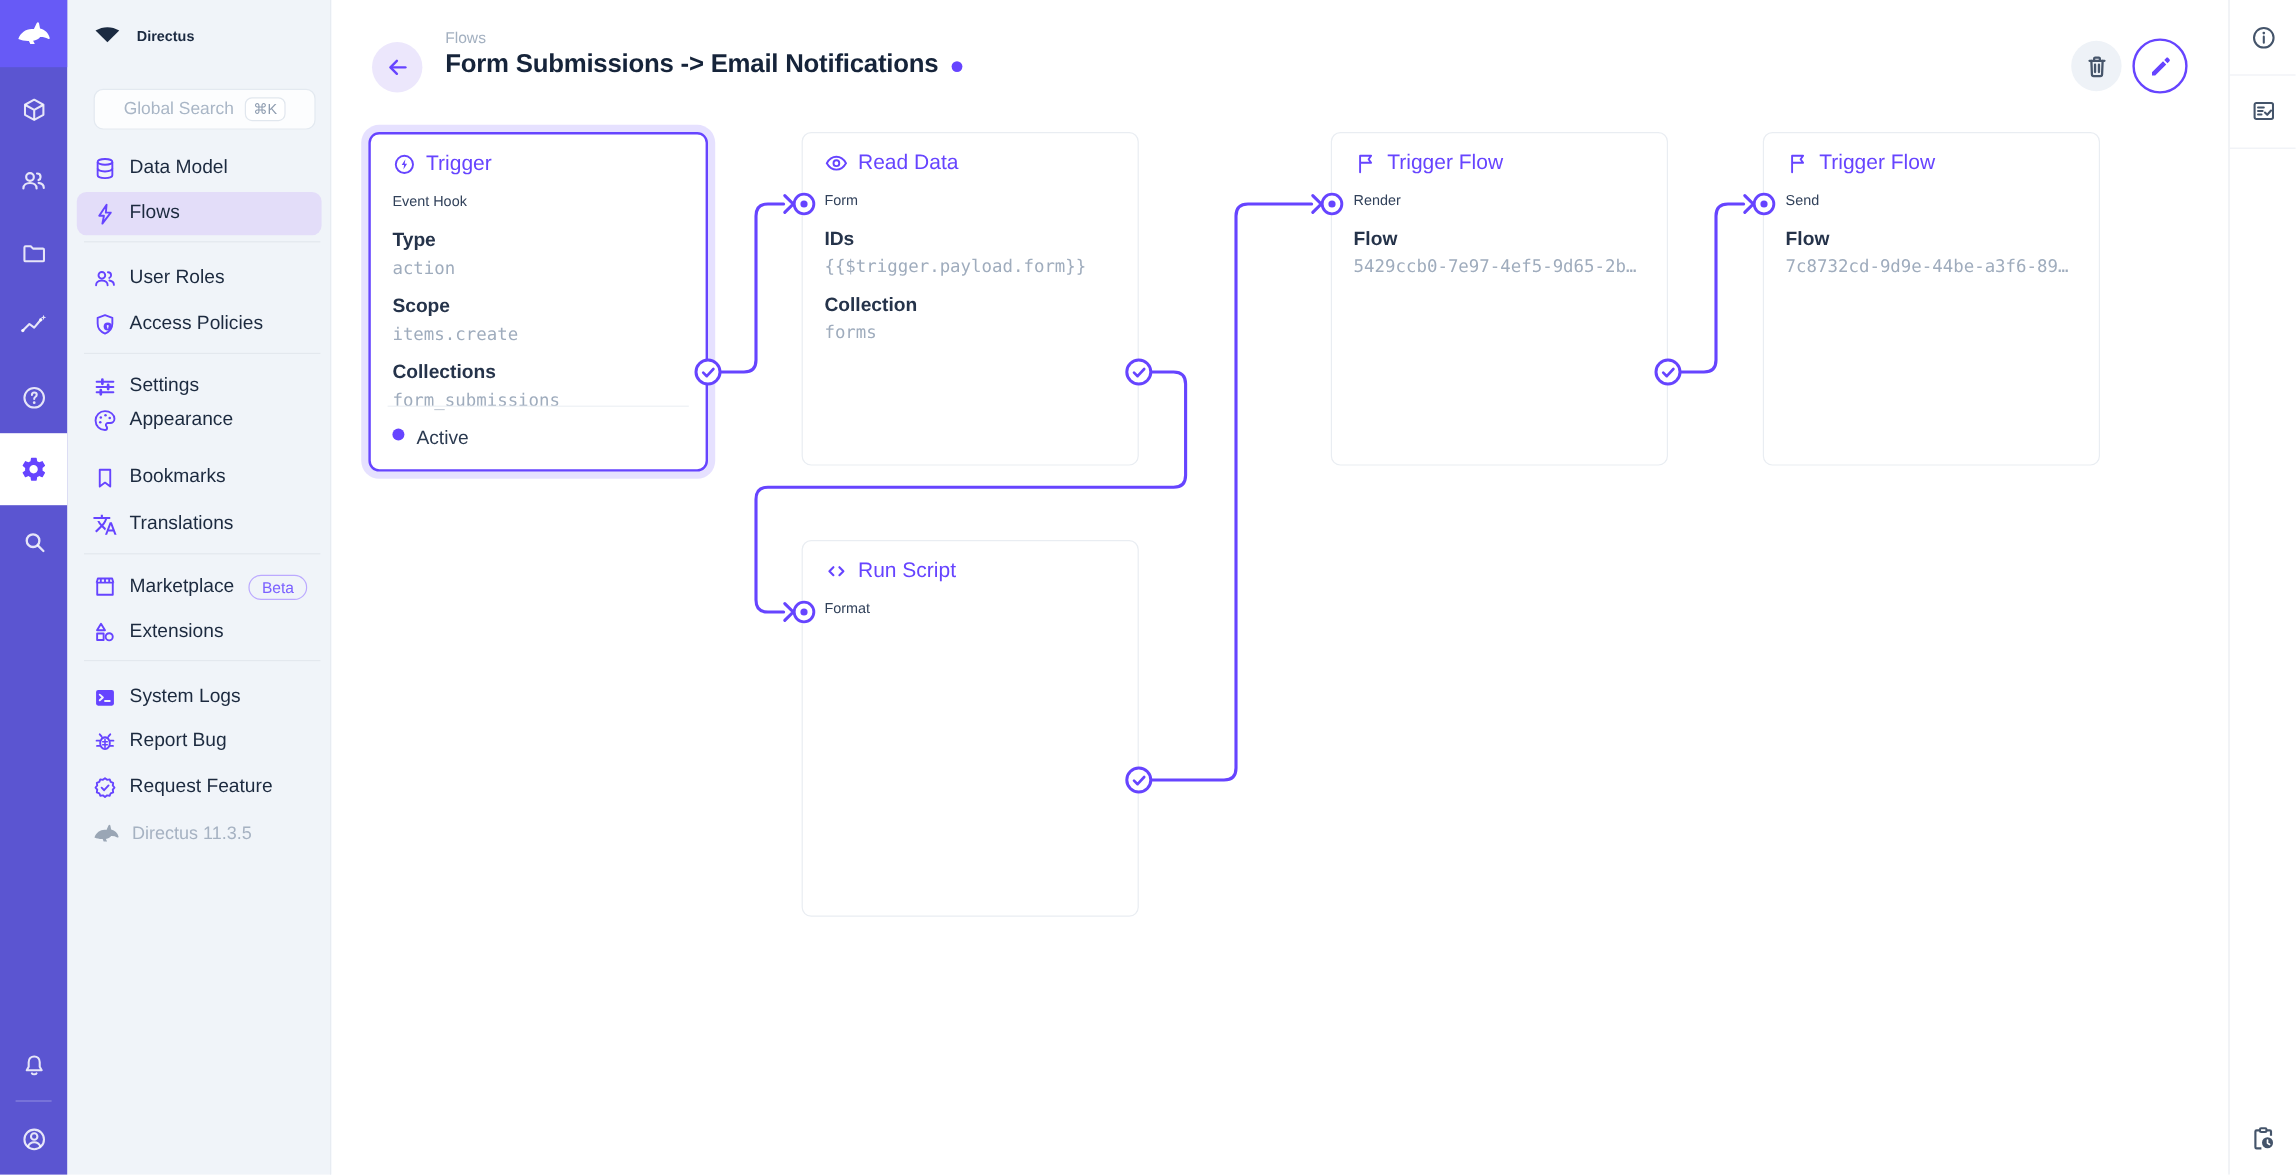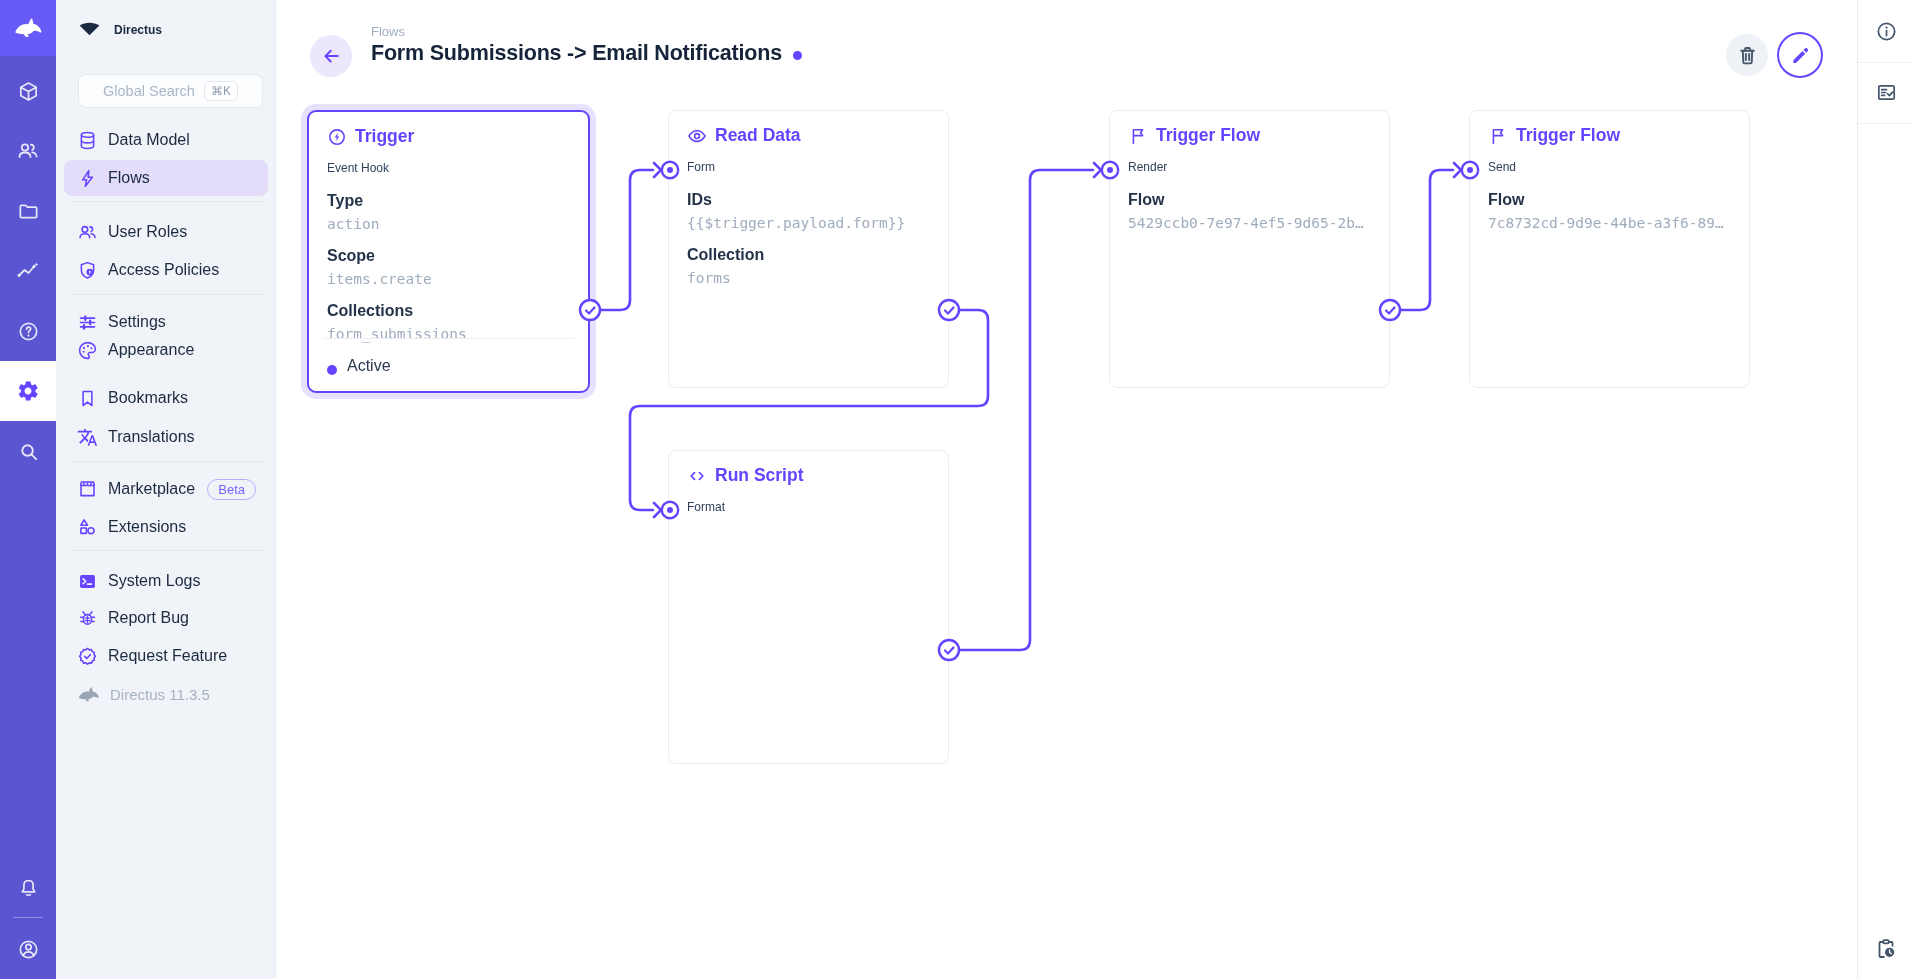--- a/index.html
+++ b/index.html
@@ -42,28 +42,28 @@
   .title-row h1 { font-size:21.5px; font-weight:700; color:#16243A; letter-spacing:-.2px; }
   .title-dot { width:9px; height:9px; border-radius:50%; background:#6644FF; margin-left:11px; margin-top:3px; }
   .trash-btn { position:absolute; left:1450px; top:34px; width:42px; height:42px; border-radius:50%; background:#EEF2F7; color:#47566B;
                display:flex; align-items:center; justify-content:center; cursor:pointer; border:none; }
   .edit-btn { position:absolute; left:1501px; top:32px; width:46px; height:46px; border-radius:50%; background:#fff; border:2px solid #6644FF; color:#6644FF;
               display:flex; align-items:center; justify-content:center; cursor:pointer; }
 
   
   .panel { position:absolute; background:#fff; border:1.5px solid #E9EDF2; border-radius:8px; cursor:pointer; }
   .panel.selected { border:2.5px solid #6644FF; border-radius:9px; box-shadow:0 0 0 6px rgba(102,68,255,.16); }
-  .p-title { display:flex; align-items:flex-end; gap:8px; margin:14px 0 0 18px; color:#6644FF; font-size:17.5px; font-weight:700; }
+  .p-title { display:flex; align-items:flex-end; gap:8px; margin:14px 0 0 18px; color:#6644FF; font-size:17.5px; font-weight:400; }
   .p-name { margin:11px 0 0 18px; font-size:12px; color:#31415A; line-height:21px; }
   .p-field { margin:11px 18px 0 18px; }
   .p-field .fl { font-size:16px; font-weight:700; color:#25334A; line-height:21px; }
   .p-field .fv { font-family:"DejaVu Sans Mono", monospace; font-size:14.5px; color:#9FACBD; line-height:20px; margin-top:3px;
                  white-space:nowrap; overflow:hidden; }
   .p-divider { position:absolute; left:14px; right:14px; bottom:52px; border-top:1px solid #EDF0F4; }
-  .p-status { position:absolute; left:18px; bottom:16px; display:flex; align-items:flex-end; gap:10px; font-size:16px; color:#2B3A50; }
+  .p-status { position:absolute; left:18px; bottom:16px; display:flex; align-items:flex-start; gap:10px; font-size:16px; color:#2B3A50; }
   .p-status .sdot { width:10px; height:10px; border-radius:50%; background:#6644FF; }
 
   .wires { position:absolute; left:0; top:0; pointer-events:none; z-index:10; }
 
   
   .rrail { position:absolute; left:1857px; top:0; width:56px; height:979px; background:#fff; border-left:1px solid #E8ECF1; z-index:25; }
   .rrail .rbtn { position:absolute; left:0; width:56px; height:60px; display:flex; align-items:center; justify-content:center; color:#44546A; cursor:pointer; background:none; border:none; }
   .rrail .rdiv { position:absolute; left:0; width:56px; border-top:1px solid #EEF1F5; }
 
   svg { display:block; }

